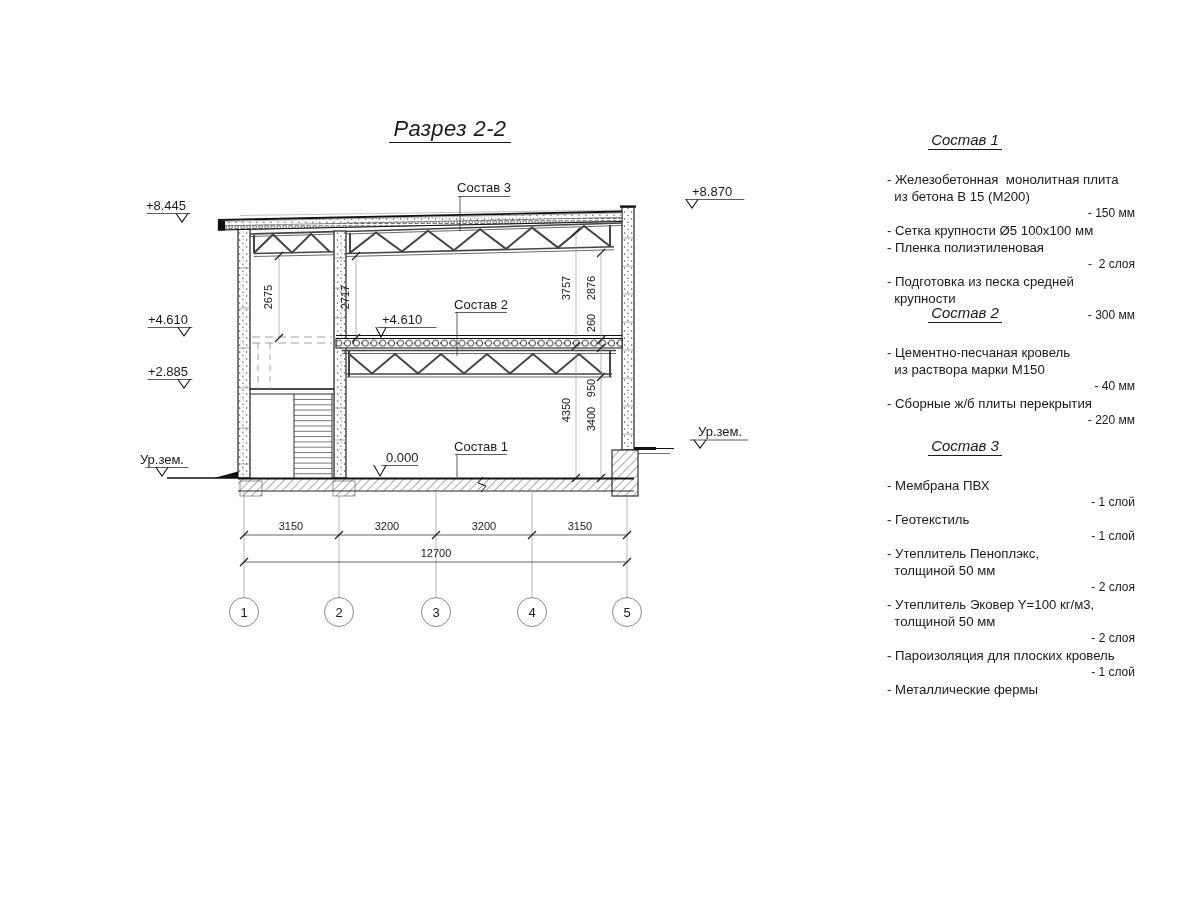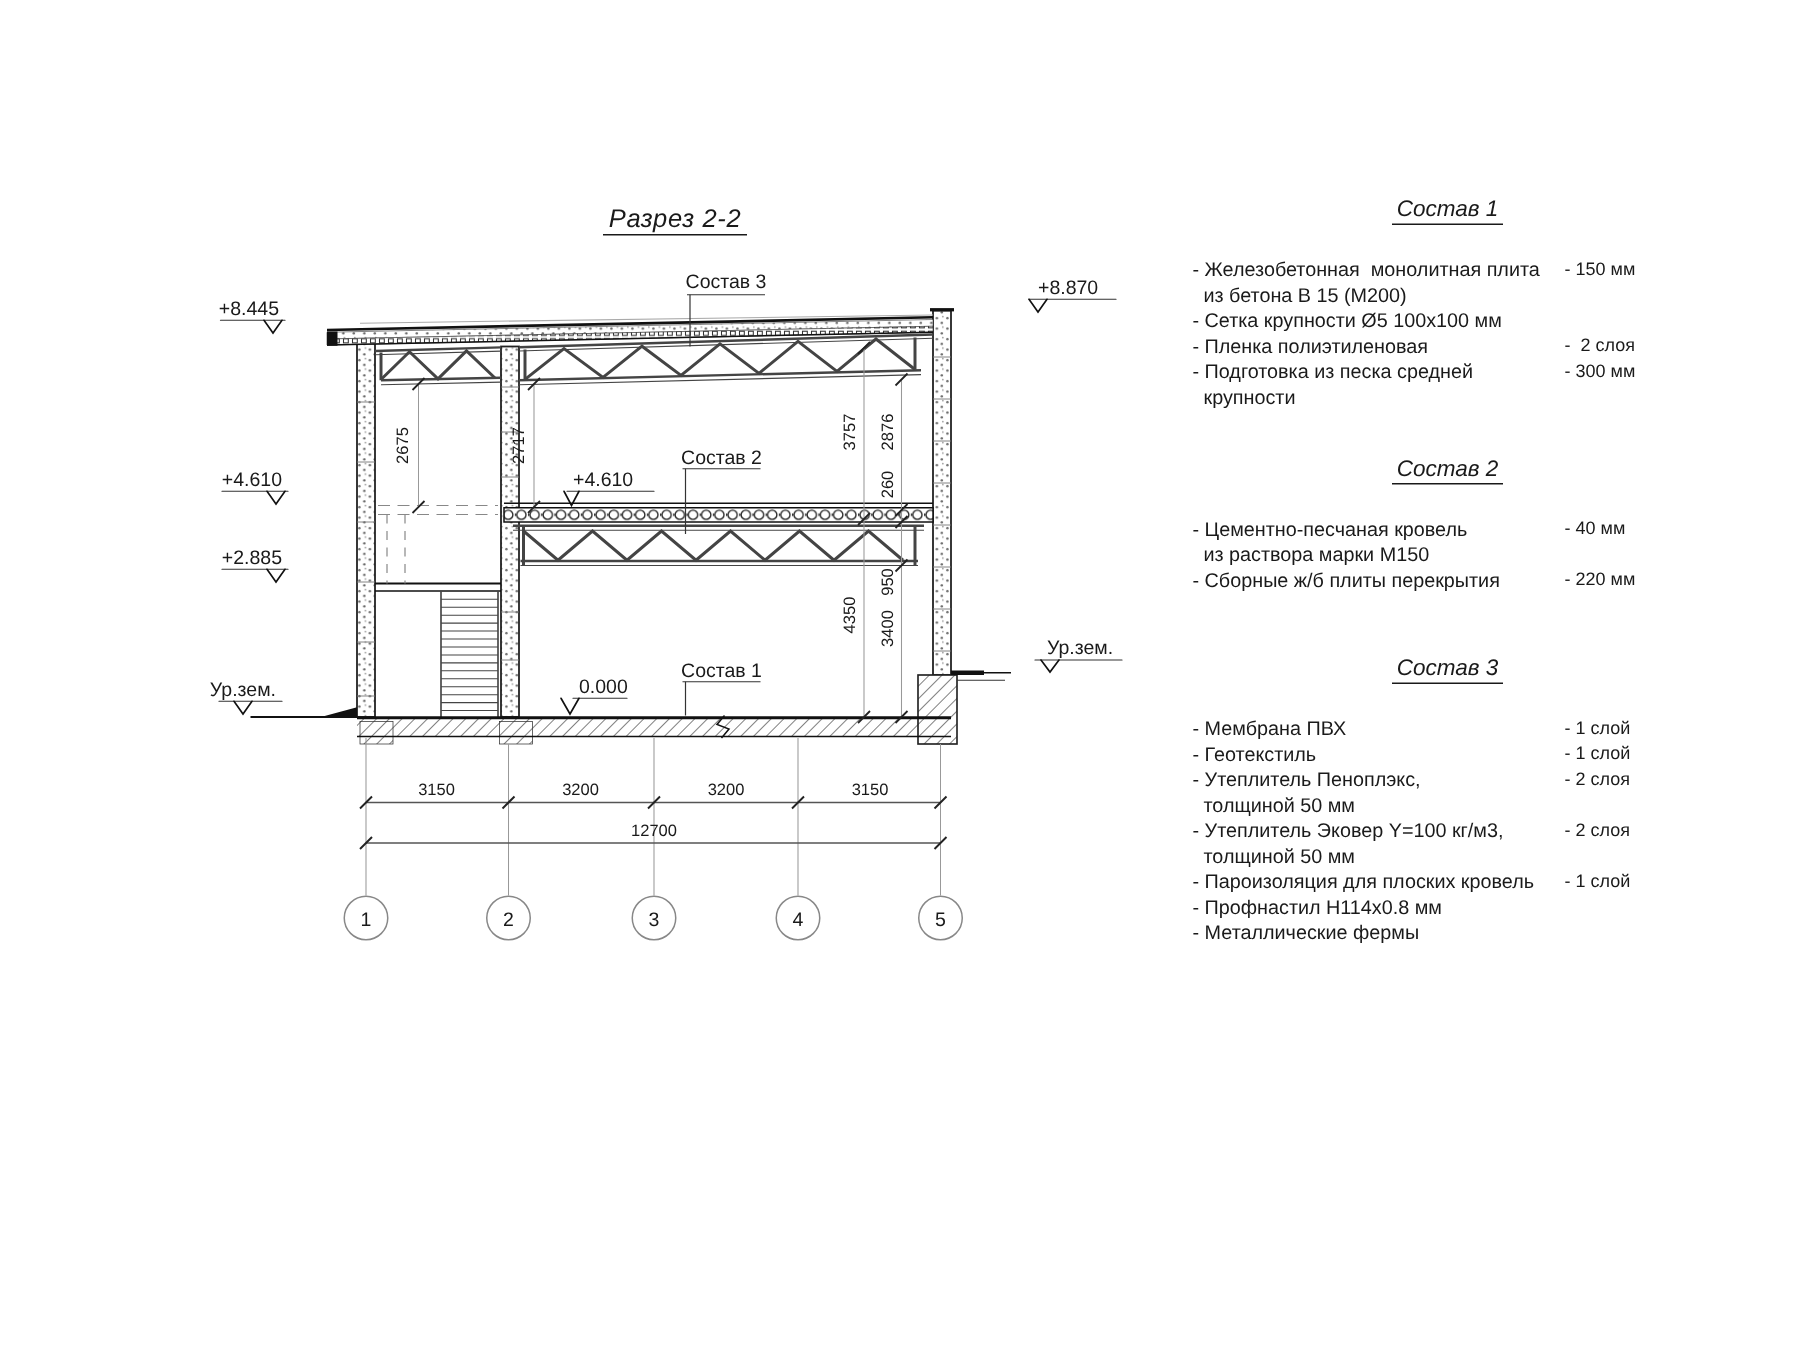--- a/index.html
+++ b/index.html
@@ -1,26 +1,26 @@
 <!DOCTYPE html>
 <html><head>
 <meta charset="utf-8">
 <style>
   html,body{margin:0;padding:0;background:#fff;}
   #canvas{position:relative;width:1200px;height:900px;background:#ffffff;overflow:hidden;
           font-family:"Liberation Sans",sans-serif;color:#1a1a1a;}
   #drawing-svg{position:absolute;left:0;top:0;}
-  .sheet-title{position:absolute;left:330px;top:136px;width:240px;text-align:center;
-               font-style:italic;font-size:17px;letter-spacing:.4px;}
+  .sheet-title{position:absolute;left:330px;top:116px;width:240px;text-align:center;
+               font-style:italic;font-size:22px;letter-spacing:.4px;}
   .sheet-title span{border-bottom:1.2px solid #1a1a1a;padding:0 4px 1px 4px;}
   .comp{position:absolute;left:795px;width:340px;}
   .comp-title{text-align:center;font-style:italic;font-size:15px;height:18px;}
   .comp-title span{border-bottom:1.1px solid #1a1a1a;padding:0 3px 1px 3px;}
   .comp-items{margin-top:22px;}
-  .comp-row{display:flex;}
+  .comp-row{display:flex;align-items:flex-end;flex-direction:column;}
   .nm{white-space:pre;width:248px;font-size:13.2px;line-height:17px;}
   .vl{white-space:pre;font-size:12px;line-height:17px;}
   svg text{font-family:"Liberation Sans",sans-serif;fill:#1a1a1a;}
   .dim-t{font-size:11px;}
   .lvl-t{font-size:13px;}
   .ldr-t{font-size:13px;}
   .axis-t{font-size:13px;}
 </style>
 </head>
 <body>
@@ -87,24 +87,20 @@
           <div class="vl">- 2 слоя</div>
         </div>
       <div class="comp-row">
           <div class="nm">- Утеплитель Эковер Y=100 кг/м3,
   толщиной 50 мм</div>
           <div class="vl">- 2 слоя</div>
         </div>
       <div class="comp-row">
           <div class="nm">- Пароизоляция для плоских кровель</div>
           <div class="vl">- 1 слой</div>
-        </div>
-      <div class="comp-row">
-          <div class="nm">- Профнастил Н114х0.8 мм</div>
-          <div class="vl"></div>
         </div>
       <div class="comp-row">
           <div class="nm">- Металлические фермы</div>
           <div class="vl"></div>
         </div>
     </div>
   </div>
 
   <svg id="drawing-svg" width="1200" height="900" viewBox="0 0 1200 900">
     <defs>

